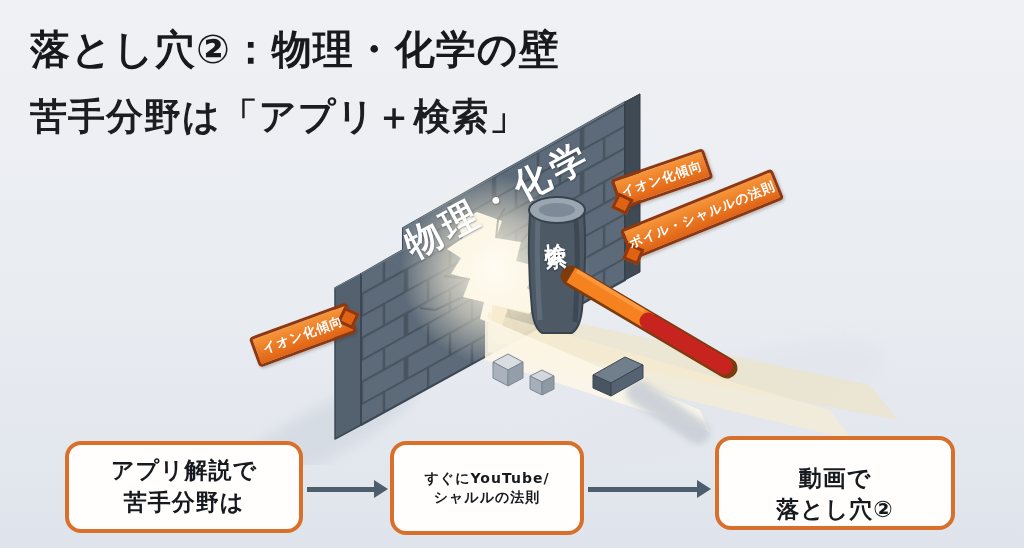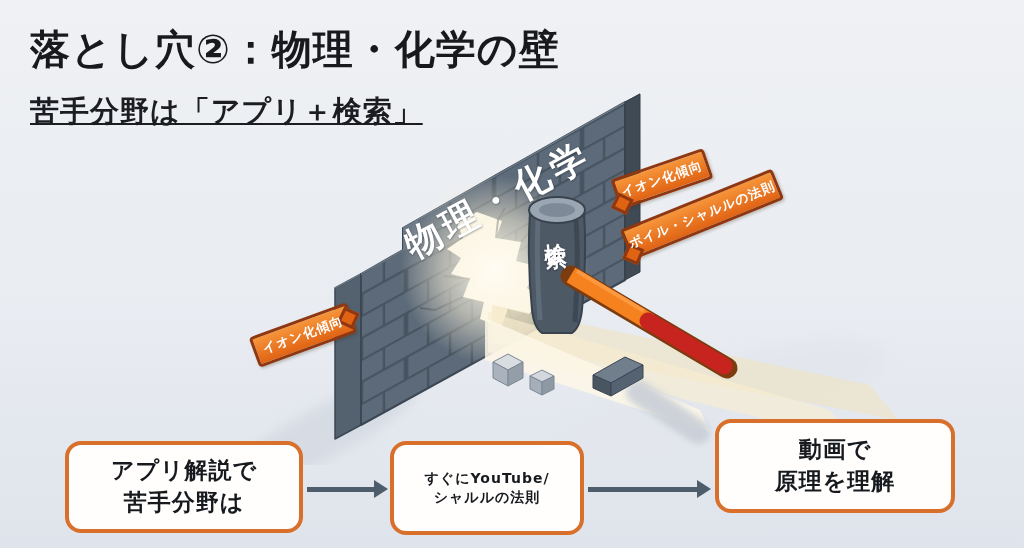--- a/index.html
+++ b/index.html
@@ -1,22 +1,22 @@
 <!DOCTYPE html>
 <html><head>
 <meta charset="utf-8">
 <style>
   html,body{margin:0;padding:0;}
   body{width:1024px;height:548px;font-family:"DejaVu Sans","Liberation Sans",sans-serif;}
   .slide{position:relative;width:1024px;height:548px;overflow:hidden;
          background:linear-gradient(180deg,#eff1f4 0%,#e9ecf1 55%,#dfe4ec 100%);padding-left:48px;}
   .page-title{position:absolute;left:30px;top:22px;font-size:40px;font-weight:900;
               color:#17191d;letter-spacing:1px;white-space:nowrap;}
-  .page-subtitle{position:absolute;left:30px;top:92px;font-size:29px;font-weight:800;
-                 color:#1b1d21;letter-spacing:1px;white-space:nowrap;text-decoration:underline;}
+  .page-subtitle{position:absolute;left:30px;top:92px;font-size:37px;font-weight:800;
+                 color:#1b1d21;letter-spacing:1px;white-space:nowrap;}
   .scene{position:absolute;left:230px;top:80px;width:740px;height:385px;}
   .scene svg{position:absolute;left:0;top:0;}
   .wall-label{position:absolute;left:148px;top:90px;width:240px;height:60px;
               display:flex;align-items:center;justify-content:center;
               font-size:36px;font-weight:800;color:#ffffff;letter-spacing:5px;
               transform:rotate(-28deg);text-shadow:0 1px 2px rgba(30,40,50,.45);z-index:3;}
   .hammer-label{position:absolute;left:313px;top:145px;width:28px;height:76px;
                 writing-mode:vertical-rl;text-orientation:upright;
                 font-size:22px;font-weight:800;color:#ffffff;letter-spacing:4px;
                 transform:rotate(-5deg);text-shadow:0 1px 2px rgba(20,28,36,.5);z-index:4;}
@@ -32,21 +32,21 @@
   .tag-right2{left:390px;top:118px;width:158px;height:27px;font-size:13px;transform:rotate(-22deg);}
   .tag-right2::after{left:-8px;bottom:-6px;}
   .tag-left{left:21px;top:239px;width:98px;height:26px;font-size:13px;transform:rotate(-20deg);}
   .tag-left::after{right:-8px;top:4px;}
   .flow-box{position:absolute;background:#fffefc;border:4px solid #d8702b;border-radius:16px;
             display:flex;flex-direction:column;align-items:center;justify-content:center;
             font-size:23px;font-weight:800;color:#16191d;line-height:1.38;text-align:center;
             letter-spacing:1px;z-index:6;}
   .box1{left:65px;top:441px;width:230px;height:84px;}
   .box2{left:390px;top:441px;width:186px;height:86px;font-size:14px;}
-  .box3{left:715px;top:419px;width:232px;height:86px;}
+  .box3{left:715px;top:436px;width:232px;height:86px;justify-content:flex-end;}
   .flow-arrow{position:absolute;height:5px;background:#4e5d6b;z-index:6;}
   .flow-arrow::after{content:"";position:absolute;right:-13px;top:-7px;width:0;height:0;
                      border-left:14px solid #4e5d6b;border-top:9px solid transparent;
                      border-bottom:9px solid transparent;}
   .arrow1{left:307px;top:487px;width:68px;}
   .arrow2{left:588px;top:487px;width:110px;}
 </style>
 </head>
 <body>
 
@@ -164,16 +164,16 @@
     <span>苦手分野は</span>
   </div>
   <div class="flow-arrow arrow1"></div>
   <div class="flow-box box2">
     <span>すぐにYouTube/</span>
     <span>シャルルの法則</span>
   </div>
   <div class="flow-arrow arrow2"></div>
   <div class="flow-box box3">
     <span>動画で</span>
-    <span>原理を理解</span>
+    <span>落とし穴②</span>
   </div>
 
 </div>
 
 </body></html>

